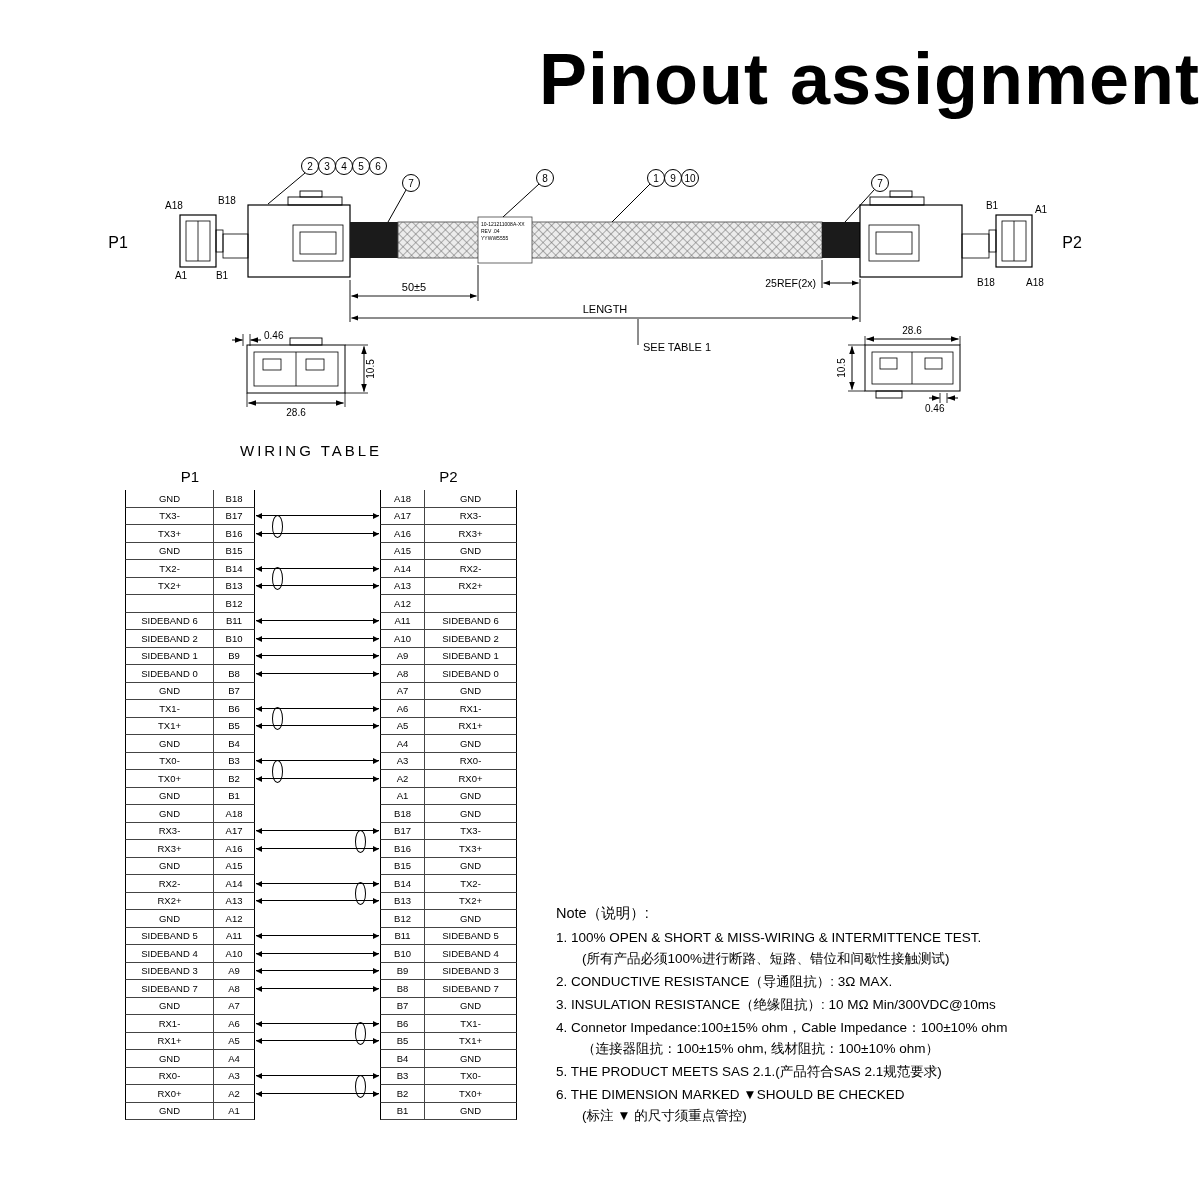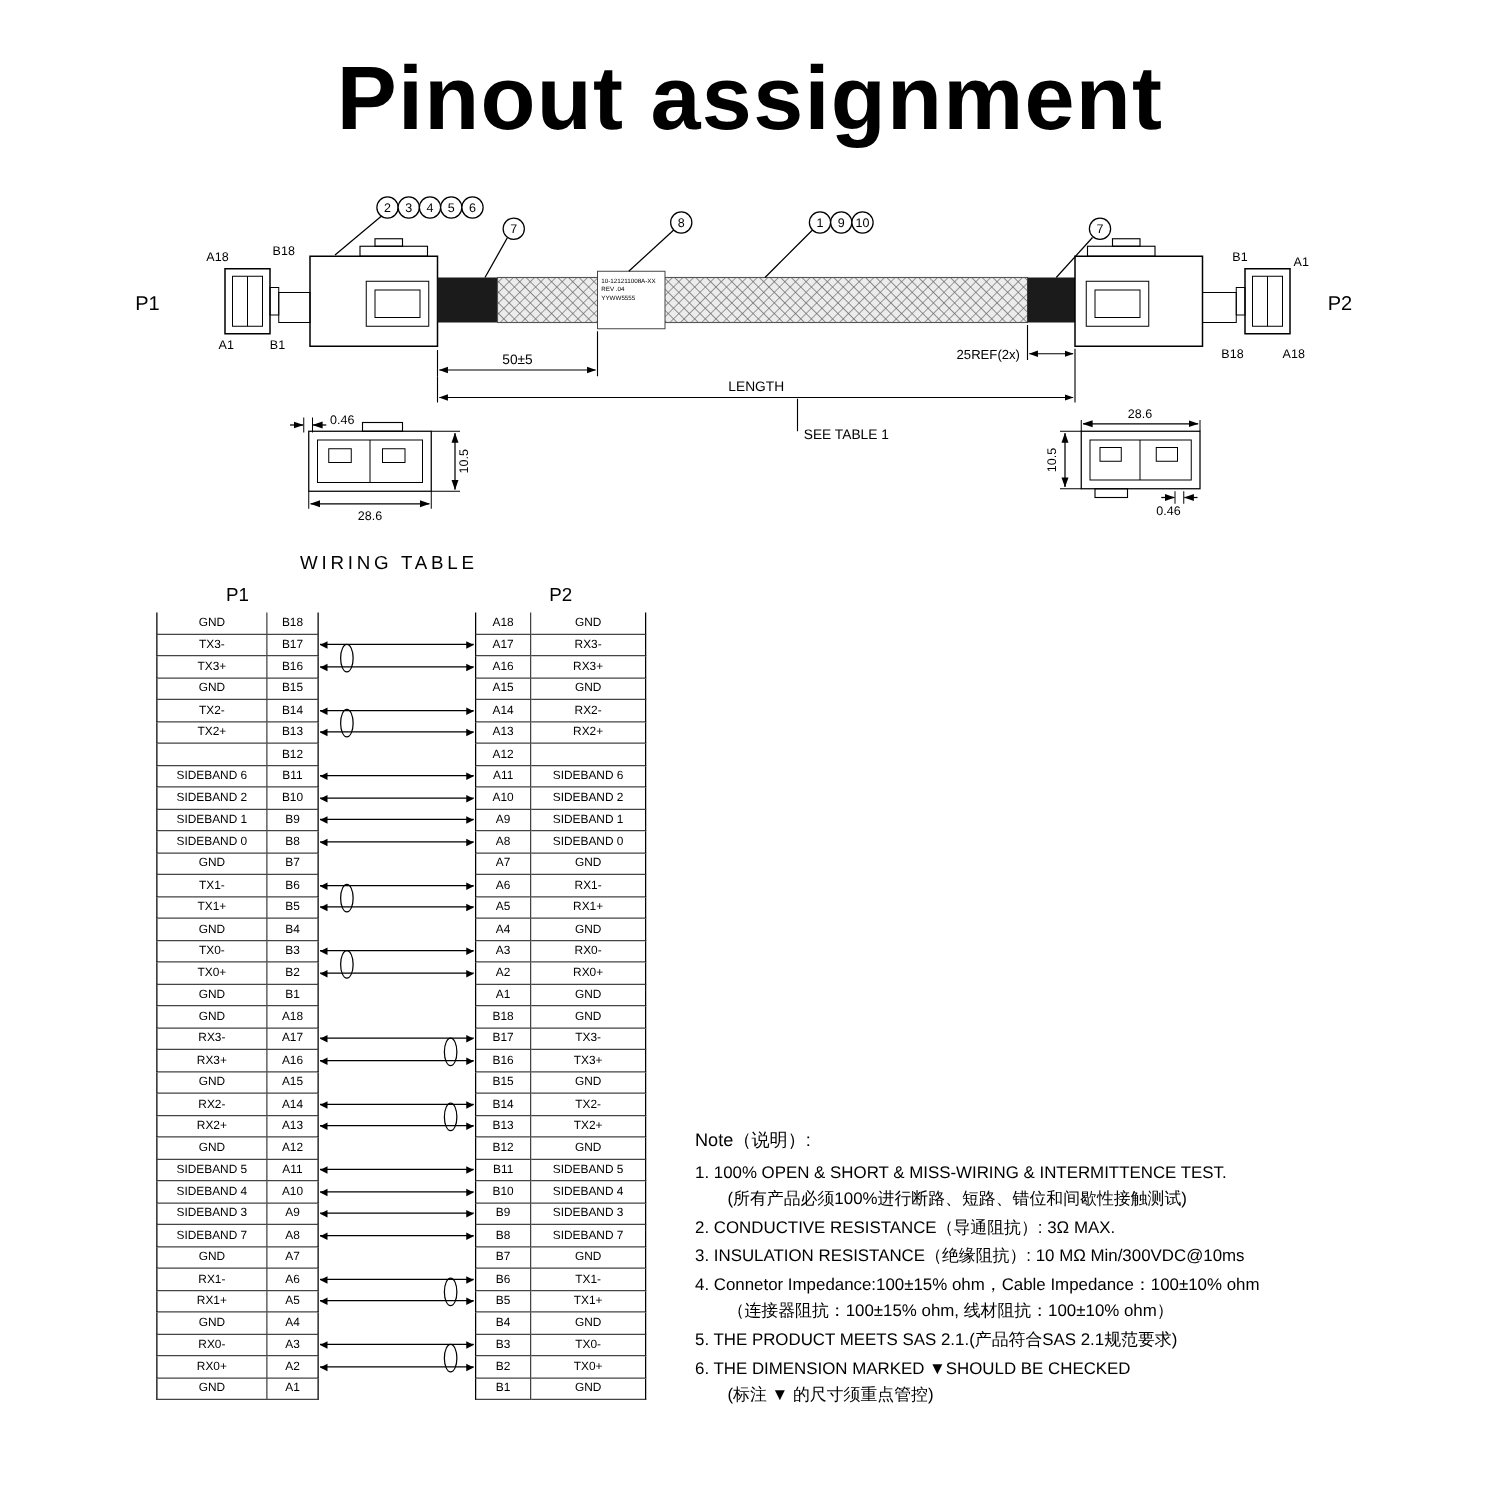--- a/index.html
+++ b/index.html
@@ -1,18 +1,18 @@
 <!DOCTYPE html>
 <html><head>
 <meta charset="utf-8">
 <style>
   html,body{margin:0;padding:0;background:#fff;}
   .page{position:relative;width:1200px;height:1200px;background:#fff;overflow:hidden;
         font-family:"Liberation Sans",sans-serif;color:#000;}
-  .title{position:absolute;top:38px;left:0;width:100%;text-align:center;
+  .title{position:absolute;top:38px;left:0;width:100%;text-align:right;
          font-size:72px;font-weight:bold;letter-spacing:1px;}
   .drawing{position:absolute;left:0;top:140px;}
 
   
   .wt-title{position:absolute;left:240px;top:442px;font-size:15px;letter-spacing:3px;}
   .wt{position:absolute;left:125px;top:468px;}
   .wt-phead,.wt-subhead,.wt-row{display:grid;grid-template-columns:88px 42px 125px 45px 92px;}
   .wt-phead{height:22px;}
   .ph1{grid-column:1/3;text-align:center;font-size:15px;}
   .ph2{grid-column:4/6;text-align:center;font-size:15px;}

